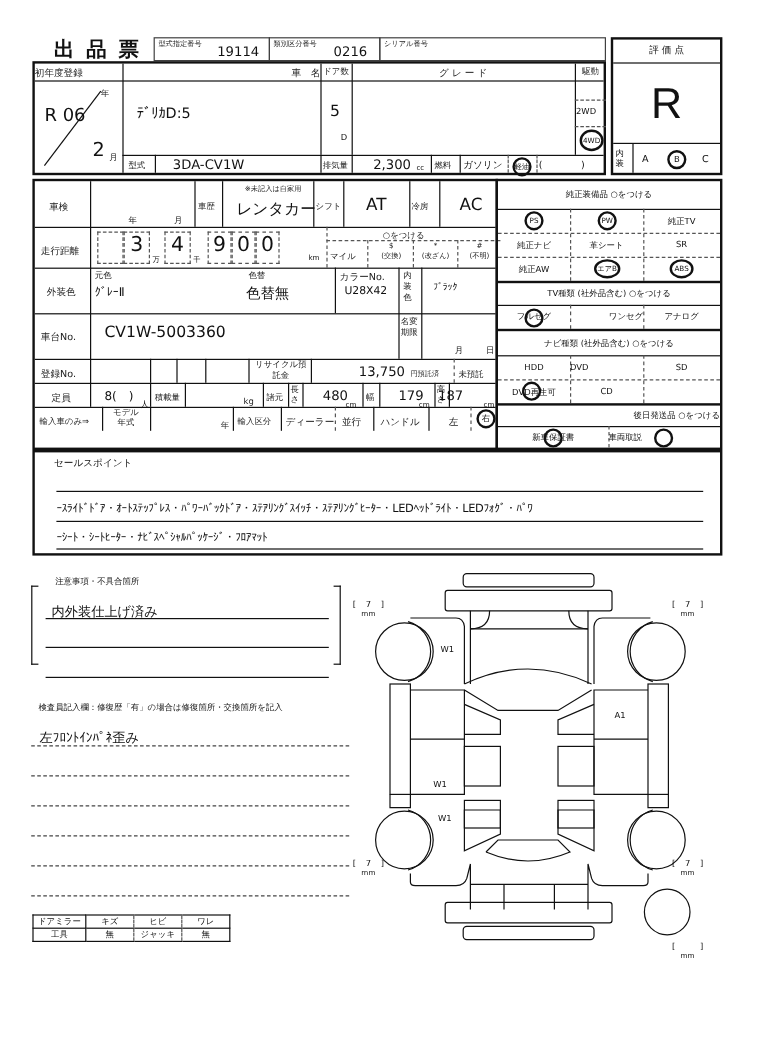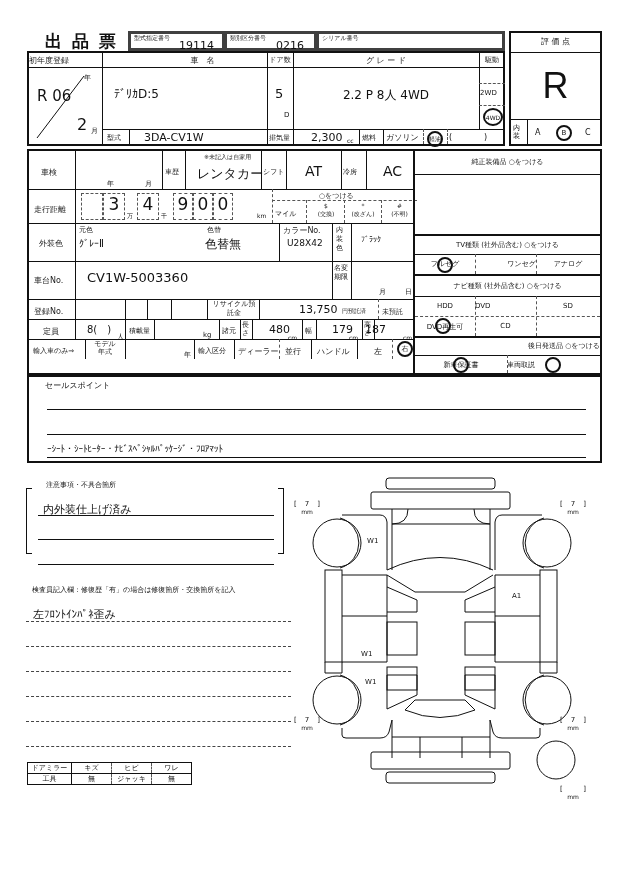--- a/index.html
+++ b/index.html
@@ -1,18 +1,18 @@
 <!DOCTYPE html>
 <html><head>
 <meta charset="utf-8">
 <style>
 *{box-sizing:border-box;margin:0;padding:0}
 body{width:640px;height:880px;background:#fff;font-family:"DejaVu Sans",sans-serif;color:#111;position:relative;overflow:hidden}
 .abs{position:absolute}
-.b{border:3px solid #404040}
+.b{border:1px solid #404040}
 .bb{border:2px solid #111}
 .lbl{font-size:8px;color:#222}
 .tiny{font-size:6px;color:#222}
 .circ{display:inline-flex;align-items:center;justify-content:center;border:2px solid #111;border-radius:50%;width:16px;height:16px;font-size:7px}
 .line{position:absolute;background:#111;height:1px}
 .dline{position:absolute;border-top:1px dashed #444;height:0}
 </style>
 </head>
 <body>
 
@@ -39,41 +39,40 @@
   <div class="abs" style="left:24px;top:95px;font-size:8px">A</div>
   <div class="abs" style="left:38px;top:87px;bottom:0"></div>
   <div class="abs circ" style="left:45px;top:92px">B</div>
   <div class="abs" style="left:74px;top:95px;font-size:8px">C</div>
 </div>
 
 <div class="abs bb" style="left:27px;top:51px;width:478px;height:95px">
 
   <div class="abs lbl" style="left:0;width:73px;top:2px;text-align:left">初年度登録</div>
   <div class="abs" style="left:73px;top:0;bottom:0;border-left:1px solid #111"></div>
-  <div class="abs lbl" style="left:91px;width:165px;top:2px;text-align:center">車　名</div>
+  <div class="abs lbl" style="left:73px;width:165px;top:2px;text-align:right">車　名</div>
   <div class="abs" style="left:238px;top:0;height:76px;border-left:1px solid #111"></div>
   <div class="abs lbl" style="left:238px;width:26px;top:2px;text-align:center;font-size:7px">ドア数</div>
   <div class="abs" style="left:264px;top:0;height:76px;border-left:1px solid #111"></div>
   <div class="abs lbl" style="left:264px;width:186px;top:2px;text-align:center">グ レ ー ド</div>
   <div class="abs" style="left:450px;top:0;height:76px;border-left:1px solid #111"></div>
   <div class="abs lbl" style="left:450px;width:26px;top:2px;text-align:center;font-size:7px">駆動</div>
   <div class="line" style="left:0;right:0;top:14px"></div>
 
   <svg class="abs" style="left:0;top:15px" width="73" height="76">
       <line x1="8" y1="70" x2="55" y2="8" stroke="#111" stroke-width="1"></line>
     </svg>
   <div class="abs" style="left:55px;top:20px;font-size:7px">年</div>
   <div class="abs" style="left:8px;top:34px;font-size:15px">R 06</div>
   <div class="abs" style="left:48px;top:62px;font-size:16px">2</div>
   <div class="abs" style="left:62px;top:73px;font-size:7px">月</div>
 
   <div class="abs" style="left:85px;top:34px;font-size:12px">ﾃﾞﾘｶD:5</div>
   <div class="abs" style="left:246px;top:33px;font-size:13px">5</div>
   <div class="abs" style="left:255px;top:58px;font-size:7px">D</div>
-  <div class="abs" style="left:264px;width:186px;top:34px;text-align:center;font-size:12px">2.2 P 8人 4WD</div>
 
   <div class="abs" style="left:450px;top:30px;width:26px;border-top:1px dashed #555"></div>
   <div class="abs" style="left:451px;top:36px;font-size:7px">2WD</div>
   <div class="abs" style="left:450px;top:52px;width:26px;border-top:1px dashed #555"></div>
   <div class="abs circ" style="left:454px;top:55px;width:20px;height:18px;font-size:6px">4WD</div>
 
   <div class="line" style="left:73px;right:0;top:76px"></div>
   <div class="abs lbl" style="left:78px;top:80px;font-size:7px">型式</div>
   <div class="abs" style="left:100px;top:76px;bottom:0;border-left:1px solid #111"></div>
   <div class="abs" style="left:115px;top:78px;font-size:11px">3DA-CV1W</div>
@@ -216,20 +215,35 @@
   <div class="abs" style="left:328px;top:188px;height:20px;border-left:1px solid #111"></div>
   <div class="abs tiny" style="left:345px;top:195px;font-size:8px">左</div>
   <div class="abs" style="left:363px;top:188px;height:20px;border-left:1px dashed #555"></div>
   <div class="abs circ" style="left:368px;top:190px">右</div>
 </div>
 
 <div class="abs bb" style="left:413px;top:149px;width:189px;height:226px">
   <div class="abs" style="left:0;right:0;top:6px;text-align:center;font-size:7px">純正装備品 ○をつける</div>
   <div class="line" style="left:0;right:0;top:23px"></div>
 
+  <div class="abs" style="left:0;top:23px;width:185px;height:60px">
+    <div class="abs" style="left:60px;top:0;bottom:0;border-left:1px dashed #555"></div>
+    <div class="abs" style="left:121px;top:0;bottom:0;border-left:1px dashed #555"></div>
+    <div class="abs" style="left:0;right:0;top:20px;border-top:1px dashed #555"></div>
+    <div class="abs" style="left:0;right:0;top:40px;border-top:1px dashed #555"></div>
+    <div class="abs circ" style="left:22px;top:2px;font-size:6px">PS</div>
+    <div class="abs circ" style="left:83px;top:2px;font-size:6px">PW</div>
+    <div class="abs" style="left:121px;width:64px;top:6px;text-align:center;font-size:7px">純正TV</div>
+    <div class="abs" style="left:0;width:60px;top:26px;text-align:center;font-size:7px">純正ナビ</div>
+    <div class="abs" style="left:60px;width:61px;top:26px;text-align:center;font-size:7px">革シート</div>
+    <div class="abs" style="left:121px;width:64px;top:26px;text-align:center;font-size:7px">SR</div>
+    <div class="abs" style="left:0;width:60px;top:46px;text-align:center;font-size:7px">純正AW</div>
+    <div class="abs circ" style="left:80px;top:42px;width:22px;font-size:6px">エアB</div>
+    <div class="abs circ" style="left:143px;top:42px;width:20px;font-size:6px">ABS</div>
+  </div>
   <div class="line" style="left:0;right:0;top:83px;height:2px"></div>
   <div class="abs" style="left:0;right:0;top:89px;text-align:center;font-size:7px">TV種類 (社外品含む) ○をつける</div>
   <div class="line" style="left:0;right:0;top:103px"></div>
   <div class="abs" style="left:60px;top:103px;height:20px;border-left:1px dashed #555"></div>
   <div class="abs" style="left:121px;top:103px;height:20px;border-left:1px dashed #555"></div>
   <div class="abs" style="left:0;width:60px;top:108px;text-align:center;font-size:7px"><span>フルセグ</span></div>
   <div class="abs" style="left:22px;top:106px;width:16px;height:16px;border:2px solid #111;border-radius:50%"></div>
   <div class="abs" style="left:60px;width:61px;top:108px;text-align:right;font-size:7px">ワンセグ</div>
   <div class="abs" style="left:121px;width:64px;top:108px;text-align:center;font-size:7px">アナログ</div>
   <div class="line" style="left:0;right:0;top:123px;height:2px"></div>
@@ -250,20 +264,21 @@
   <div class="abs" style="left:92px;top:204px;bottom:0;border-left:1px dashed #555"></div>
   <div class="abs" style="left:0;width:92px;top:209px;text-align:center;font-size:7px">新車保証書</div>
   <div class="abs" style="left:38px;top:206px;width:16px;height:16px;border:2px solid #111;border-radius:50%"></div>
   <div class="abs" style="left:92px;width:93px;top:209px;font-size:7px">車両取説</div>
   <div class="abs" style="left:130px;top:206px;width:16px;height:16px;border:2px solid #111;border-radius:50%"></div>
 </div>
 
 <div class="abs bb" style="left:27px;top:375px;width:575px;height:88px">
   <div class="abs" style="left:16px;top:3px;font-size:8px">セールスポイント</div>
   <div class="line" style="left:18px;right:14px;top:32px"></div>
+  <div class="abs" style="left:18px;top:42px;font-size:9.5px;white-space:nowrap;letter-spacing:-0.3px">ｰｽﾗｲﾄﾞﾄﾞｱ・ｵｰﾄｽﾃｯﾌﾟﾚｽ・ﾊﾟﾜｰﾊﾞｯｸﾄﾞｱ・ｽﾃｱﾘﾝｸﾞｽｲｯﾁ・ｽﾃｱﾘﾝｸﾞﾋｰﾀｰ・LEDﾍｯﾄﾞﾗｲﾄ・LEDﾌｫｸﾞ・ﾊﾟﾜ</div>
   <div class="line" style="left:18px;right:14px;top:57px"></div>
   <div class="abs" style="left:18px;top:66px;font-size:9.5px;white-space:nowrap;letter-spacing:-0.3px">ｰｼｰﾄ・ｼｰﾄﾋｰﾀｰ・ﾅﾋﾞｽﾍﾟｼｬﾙﾊﾟｯｹｰｼﾞ・ﾌﾛｱﾏｯﾄ</div>
   <div class="line" style="left:18px;right:14px;top:80px"></div>
 </div>
 
 <div class="abs" style="left:26px;top:478px;width:258px;height:90px">
   <div class="abs" style="left:0;top:10px;width:6px;height:66px;border:1px solid #111;border-right:none"></div>
   <div class="abs" style="right:0;top:10px;width:6px;height:66px;border:1px solid #111;border-left:none"></div>
   <div class="abs" style="left:20px;top:2px;font-size:7px">注意事項・不具合箇所</div>
   <div class="abs" style="left:17px;top:24px;font-size:11px">内外装仕上げ済み</div>

